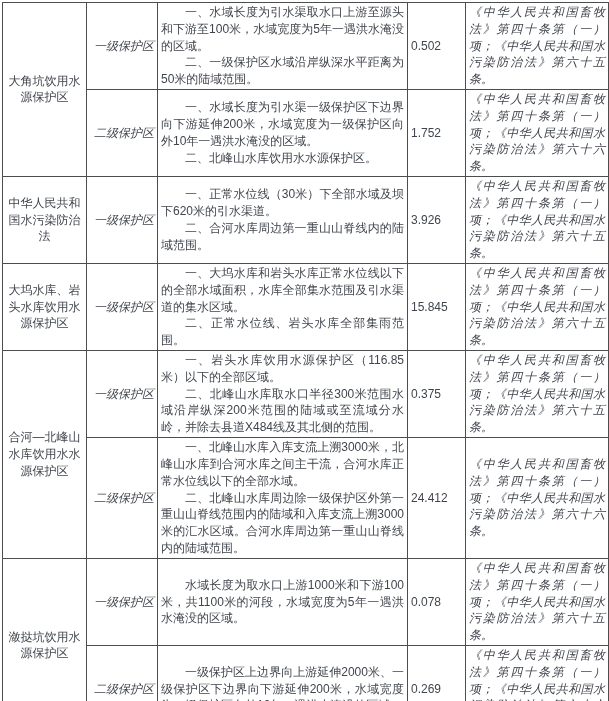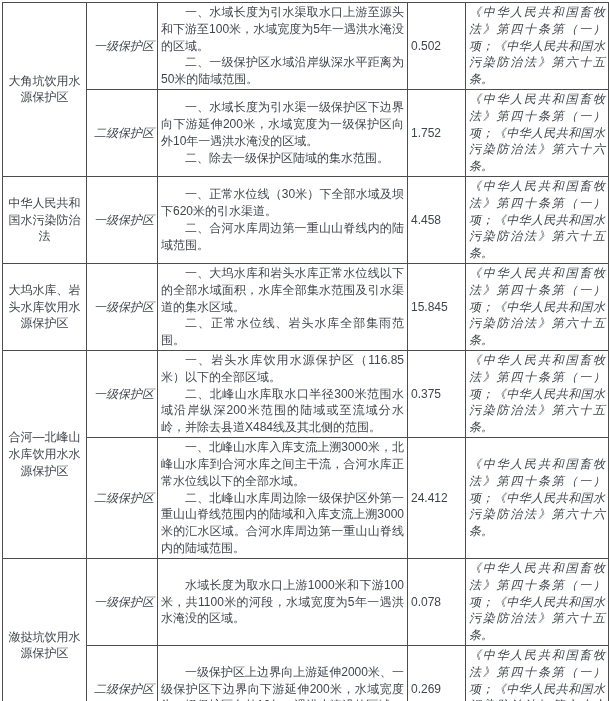--- a/index.html
+++ b/index.html
@@ -80,34 +80,34 @@
           <p>一、水域长度为引水渠取水口上游至源头和下游至100米，水域宽度为5年一遇洪水淹没的区域。</p>
           <p>二、一级保护区水域沿岸纵深水平距离为50米的陆域范围。</p>
         </td>
         <td class="cell-value">0.502</td>
         <td class="cell-legal">《中华人民共和国畜牧法》第四十条第（一）项；《中华人民共和国水污染防治法》第六十五条。</td>
       </tr>
       <tr style="height:77px">
         <td class="cell-level">二级保护区</td>
         <td class="cell-desc">
           <p>一、水域长度为引水渠一级保护区下边界向下游延伸200米，水域宽度为一级保护区向外10年一遇洪水淹没的区域。</p>
-          <p>二、除去一级保护区陆域的集水范围。</p>
+          <p>二、北峰山水库饮用水水源保护区。</p>
         </td>
         <td class="cell-value">1.752</td>
         <td class="cell-legal">《中华人民共和国畜牧法》第四十条第（一）项；《中华人民共和国水污染防治法》第六十六条。</td>
       </tr>
 
       <tr style="height:68px">
         <td class="cell-name">中华人民共和国水污染防治法</td>
         <td class="cell-level">一级保护区</td>
         <td class="cell-desc">
           <p>一、正常水位线（30米）下全部水域及坝下620米的引水渠道。</p>
           <p>二、合河水库周边第一重山山脊线内的陆域范围。</p>
         </td>
-        <td class="cell-value">4.458</td>
+        <td class="cell-value">3.926</td>
         <td class="cell-legal">《中华人民共和国畜牧法》第四十条第（一）项；《中华人民共和国水污染防治法》第六十五条。</td>
       </tr>
 
       <tr style="height:78px">
         <td class="cell-name">大坞水库、岩头水库饮用水源保护区</td>
         <td class="cell-level">一级保护区</td>
         <td class="cell-desc">
           <p>一、大坞水库和岩头水库正常水位线以下的全部水域面积，水库全部集水范围及引水渠道的集水区域。</p>
           <p>二、正常水位线、岩头水库全部集雨范围。</p>
         </td>

